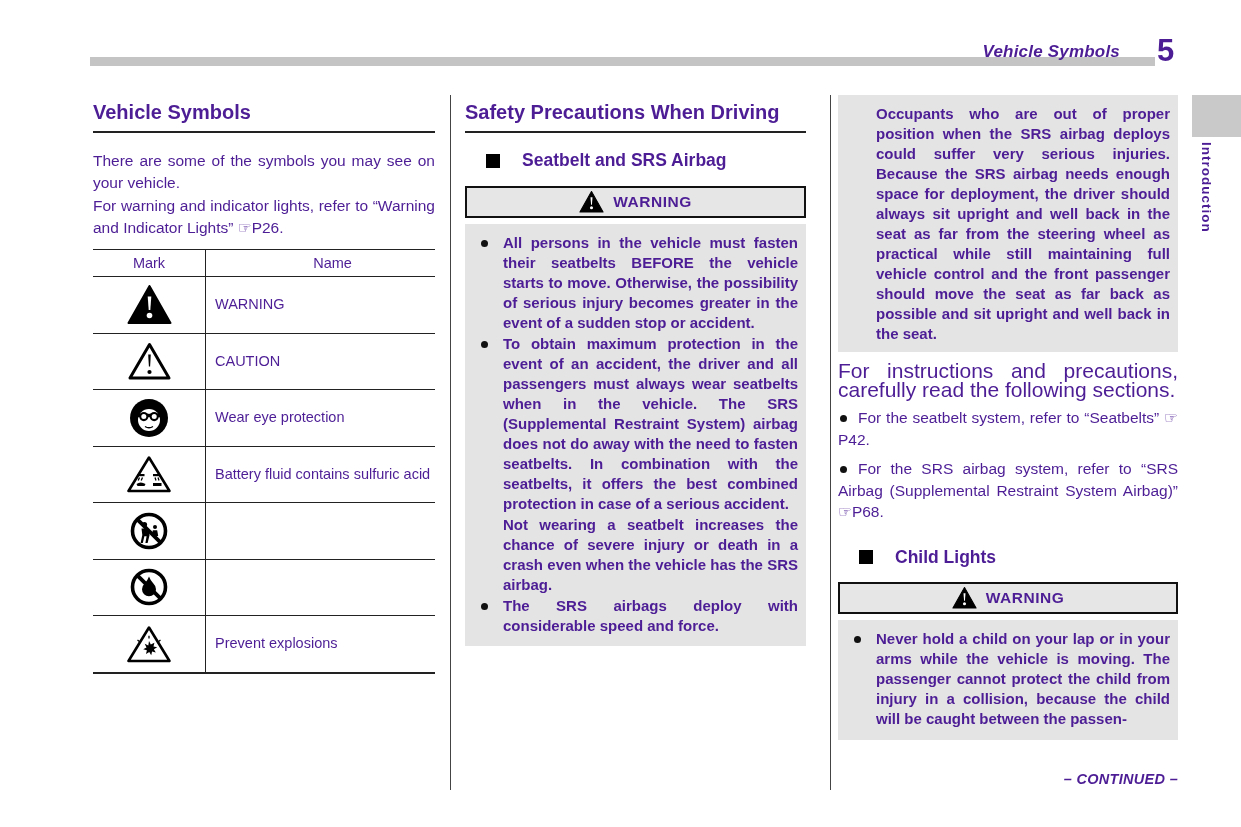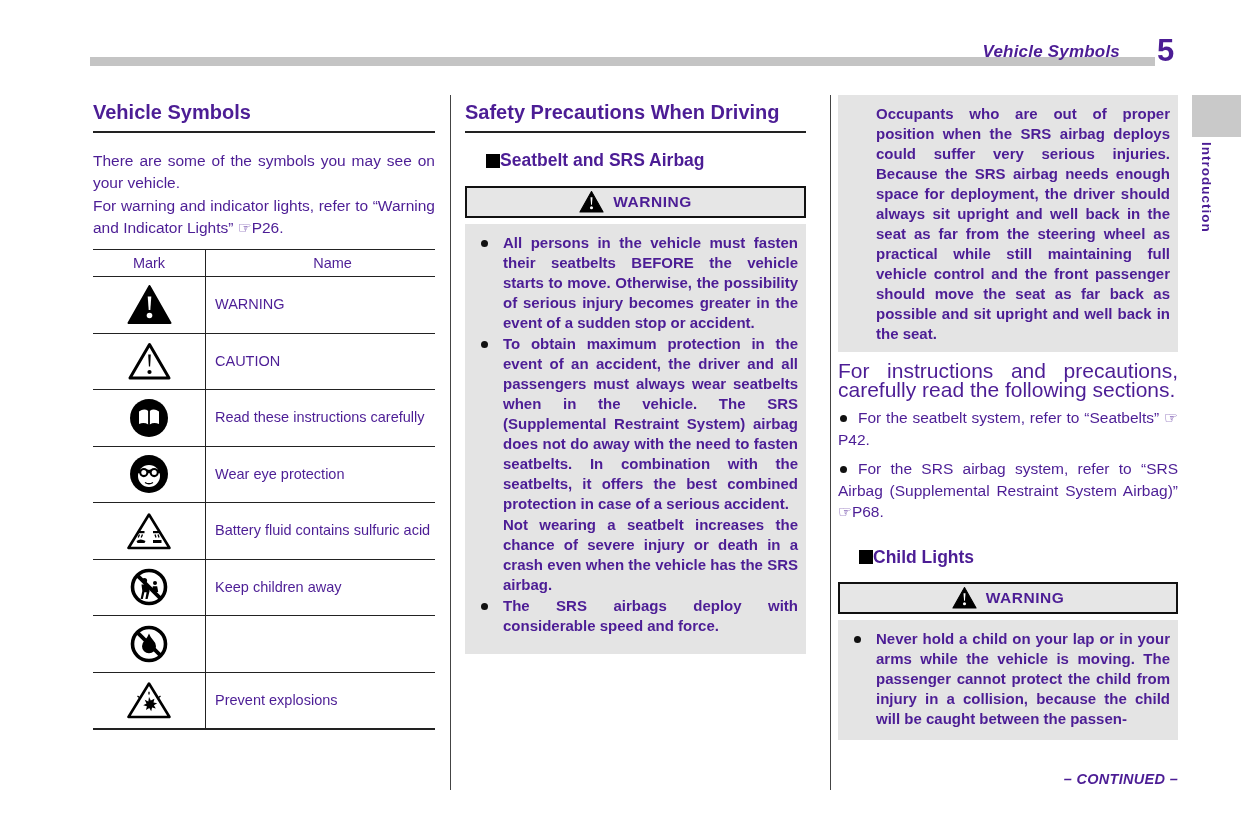--- a/index.html
+++ b/index.html
@@ -19,21 +19,21 @@
   .tab-label{
     position:absolute;left:1192px;top:142px;width:22px;
     writing-mode:vertical-rl;font-size:13.5px;font-weight:bold;letter-spacing:1px;
   }
   
   .vdiv{position:absolute;top:95px;width:1px;height:695px;background:#444;}
   .vdiv1{left:450px;} .vdiv2{left:830px;}
   
   .col-heading{font-size:20px;font-weight:bold;line-height:25px;}
   .heading-rule{height:2px;background:#222;margin-top:6px;}
-  .subsec{display:flex;align-items:center;gap:0;font-size:17.5px;font-weight:bold;padding-left:21px;}
+  .subsec{display:flex;align-items:center;gap:22px;font-size:17.5px;font-weight:bold;padding-left:21px;}
   .sq{width:14px;height:14px;background:#000;flex:0 0 auto;}
   
   .left-col{position:absolute;left:93px;top:100px;width:342px;}
   .left-col p{font-size:15.5px;line-height:21.5px;margin:0;text-align:justify;}
   .p1{margin-top:17px !important;}
   .p2{margin-top:2px !important;}
   .symtable{margin-top:11px;border-top:1.5px solid #222;border-bottom:2px solid #222;}
   .trow{display:flex;border-bottom:1.5px solid #222;}
   .trow:last-child{border-bottom:none;}
   .thead{height:26px;gap:24px;}
@@ -42,21 +42,21 @@
   .cell-name{flex:1;display:flex;align-items:center;padding-left:9px;font-size:14.5px;line-height:17px;}
   .cell-head{font-size:14.5px;justify-content:center;padding-left:0;}
   
   .mid-col{position:absolute;left:465px;top:100px;width:341px;}
   .mid-sub{margin-top:17px;}
   .warnhead{
     box-sizing:border-box;border:2.5px solid #111;background:#e6e6e6;height:32px;
     display:flex;align-items:center;justify-content:center;gap:9px;margin-top:15px;
   }
   .warnhead .wlabel{font-size:15.5px;font-weight:bold;letter-spacing:.5px;}
-  .warnbody{background:#e4e4e4;margin-top:6px;padding:9px 8px 17px 0;box-sizing:border-box;}
+  .warnbody{background:#e4e4e4;margin-top:6px;padding:9px 8px 9px 0;box-sizing:border-box;}
   .w-item{display:flex;margin-bottom:1px;}
   .w-gutter{width:38px;flex:0 0 auto;display:flex;justify-content:center;padding-top:7px;}
   .dot{width:7px;height:7px;border-radius:50%;background:#111;}
   .w-text{flex:1;font-size:15px;font-weight:bold;line-height:20px;text-align:justify;margin:0;}
   
   .right-col{position:absolute;left:838px;top:95px;width:340px;}
   .cont-box{background:#e4e4e4;padding:9px 8px 8px 38px;box-sizing:border-box;}
   .cont-box p{font-size:15px;font-weight:bold;line-height:20px;text-align:justify;margin:0;}
   .rc-para{font-size:21px;line-height:19px;text-align:justify;margin:9px 0 0 0;}
   .rc-bullet{font-size:15.5px;line-height:21.5px;text-align:justify;margin:8px 0 0 0;}
@@ -116,33 +116,20 @@
             <svg width="45" height="40" viewBox="0 0 44 40">
               <path d="M22 3.5 L41.5 37 H2.5 Z" fill="none" stroke="#000" stroke-width="3" stroke-linejoin="round"></path>
               <path d="M20.7 13.5 h2.6 l-0.7 12 h-1.2 z" fill="#000"></path>
               <circle cx="22" cy="31" r="2.1" fill="#000"></circle>
             </svg>
           </span>
         </div>
         <div class="cell-name">CAUTION</div>
       </div>
 
-      <div class="trow tbody-row">
-        <div class="cell-mark">
-          <span>
-            <svg width="40" height="40" viewBox="0 0 40 40">
-              <circle cx="20" cy="20" r="19" fill="#000"></circle>
-              <path d="M10 13.5 q5 -3.5 9.3 -0.5 v13.5 q-4.3 -2.5 -9.3 -0.5 z" fill="#fff"></path>
-              <path d="M30 13.5 q-5 -3.5 -9.3 -0.5 v13.5 q4.3 -2.5 9.3 -0.5 z" fill="#fff"></path>
-              <rect x="19.3" y="12.6" width="1.4" height="14" fill="#000"></rect>
-            </svg>
-          </span>
-        </div>
-        <div class="cell-name">Read these instructions carefully</div>
-      </div>
 
       <div class="trow tbody-row">
         <div class="cell-mark">
           <span>
             <svg width="40" height="40" viewBox="0 0 40 40">
               <circle cx="20" cy="20" r="19" fill="#000"></circle>
               <circle cx="20" cy="22" r="11" fill="#fff"></circle>
               <rect x="7" y="15.8" width="26" height="3.4" fill="#000"></rect>
               <circle cx="14.8" cy="18.6" r="4.6" fill="#000"></circle>
               <circle cx="25.2" cy="18.6" r="4.6" fill="#000"></circle>
@@ -178,21 +165,20 @@
             <svg width="40" height="40" viewBox="0 0 40 40">
               <circle cx="20" cy="20" r="16.5" fill="none" stroke="#000" stroke-width="3.6"></circle>
               <circle cx="15.5" cy="13.5" r="2.6" fill="#000"></circle>
               <path d="M12.5 17.5 h6.5 l1.6 6.5 -2 8 h-2.2 l1.2 -6.8 h-2.2 l-1.6 6.8 h-2.2 l1.7 -8 z" fill="#000"></path>
               <circle cx="26" cy="16" r="2" fill="#000"></circle>
               <path d="M23.8 19.2 h4.4 l1 5.8 h-6.4 z" fill="#000"></path>
               <path d="M8.3 8.3 L31.7 31.7" stroke="#000" stroke-width="3.8"></path>
             </svg>
           </span>
         </div>
-        <div class="cell-name">Keep children away</div>
       </div>
 
       <div class="trow tbody-row">
         <div class="cell-mark">
           <span>
             <svg width="40" height="40" viewBox="0 0 40 40">
               <circle cx="20" cy="20" r="16.5" fill="none" stroke="#000" stroke-width="3.6"></circle>
               <path d="M20 9.5 q1.5 4 4 6.5 q3 3 3 6.2 a7 7 0 0 1 -14 0 q0 -3.2 3 -6.2 q2.5 -2.5 4 -6.5 z" fill="#000"></path>
               <path d="M8.3 8.3 L31.7 31.7" stroke="#000" stroke-width="3.8"></path>
             </svg>

